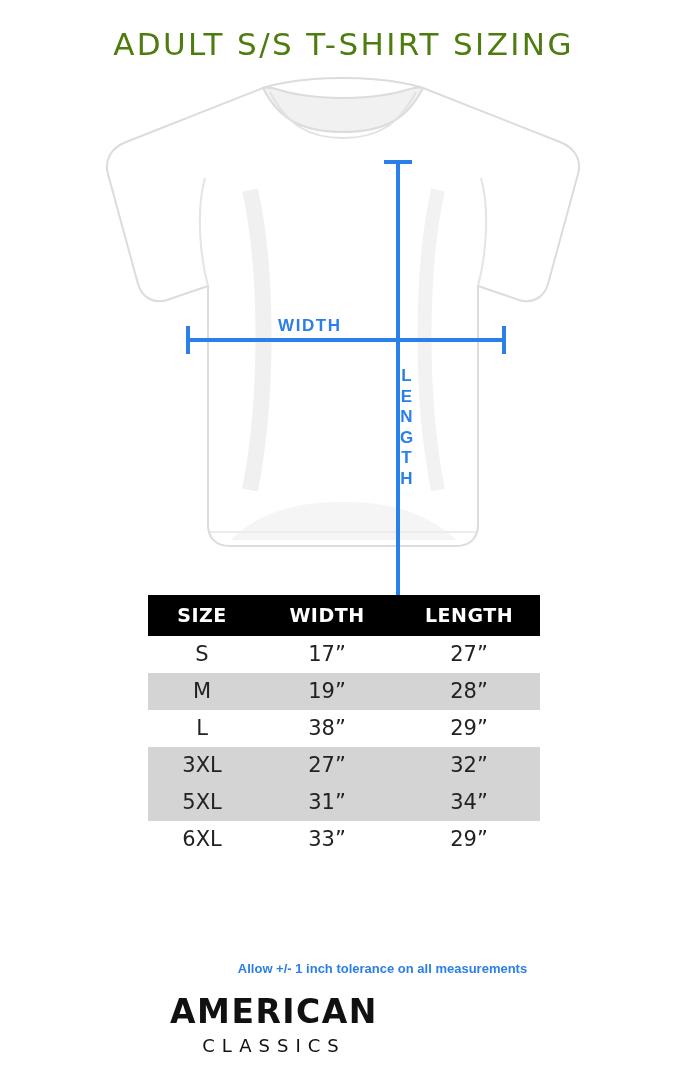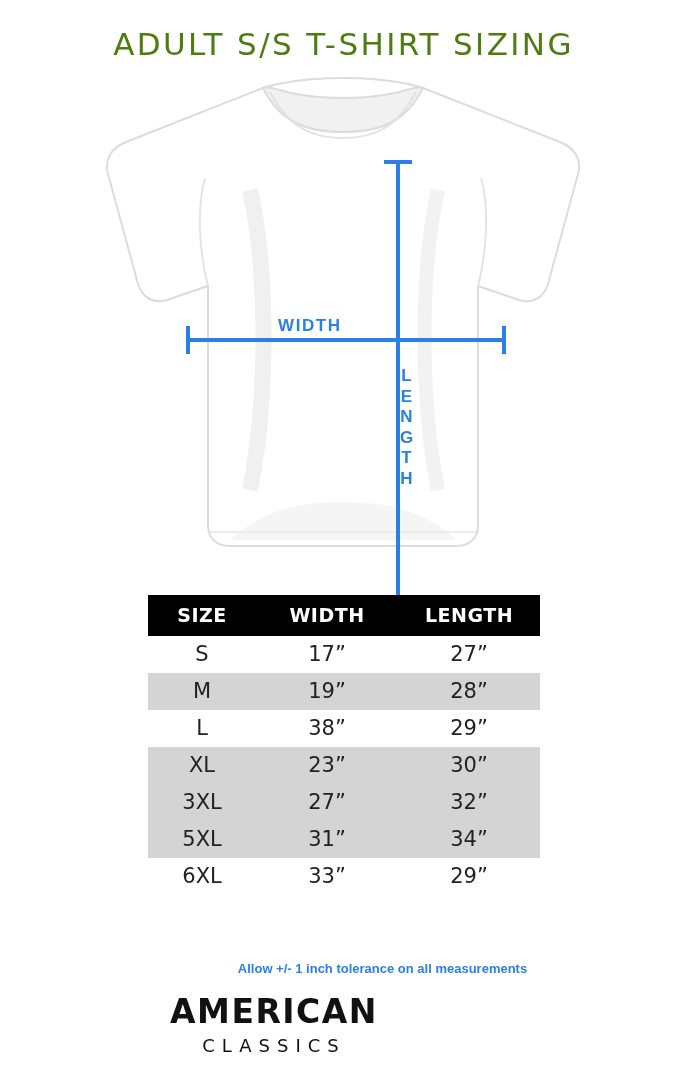--- a/index.html
+++ b/index.html
@@ -251,25 +251,20 @@
         <td class="col-size">M</td>
         <td class="col-width">19”</td>
         <td class="col-length">28”</td>
       </tr>
       <tr class="odd">
         <td class="col-size">L</td>
         <td class="col-width">38”</td>
         <td class="col-length">29”</td>
       </tr>
       <tr class="even">
-        <td class="col-size">XL</td>
-        <td class="col-width">23”</td>
-        <td class="col-length">30”</td>
-      </tr>
-      <tr class="even">
         <td class="col-size">3XL</td>
         <td class="col-width">27”</td>
         <td class="col-length">32”</td>
       </tr>
       <tr class="even">
         <td class="col-size">5XL</td>
         <td class="col-width">31”</td>
         <td class="col-length">34”</td>
       </tr>
       <tr class="odd">

